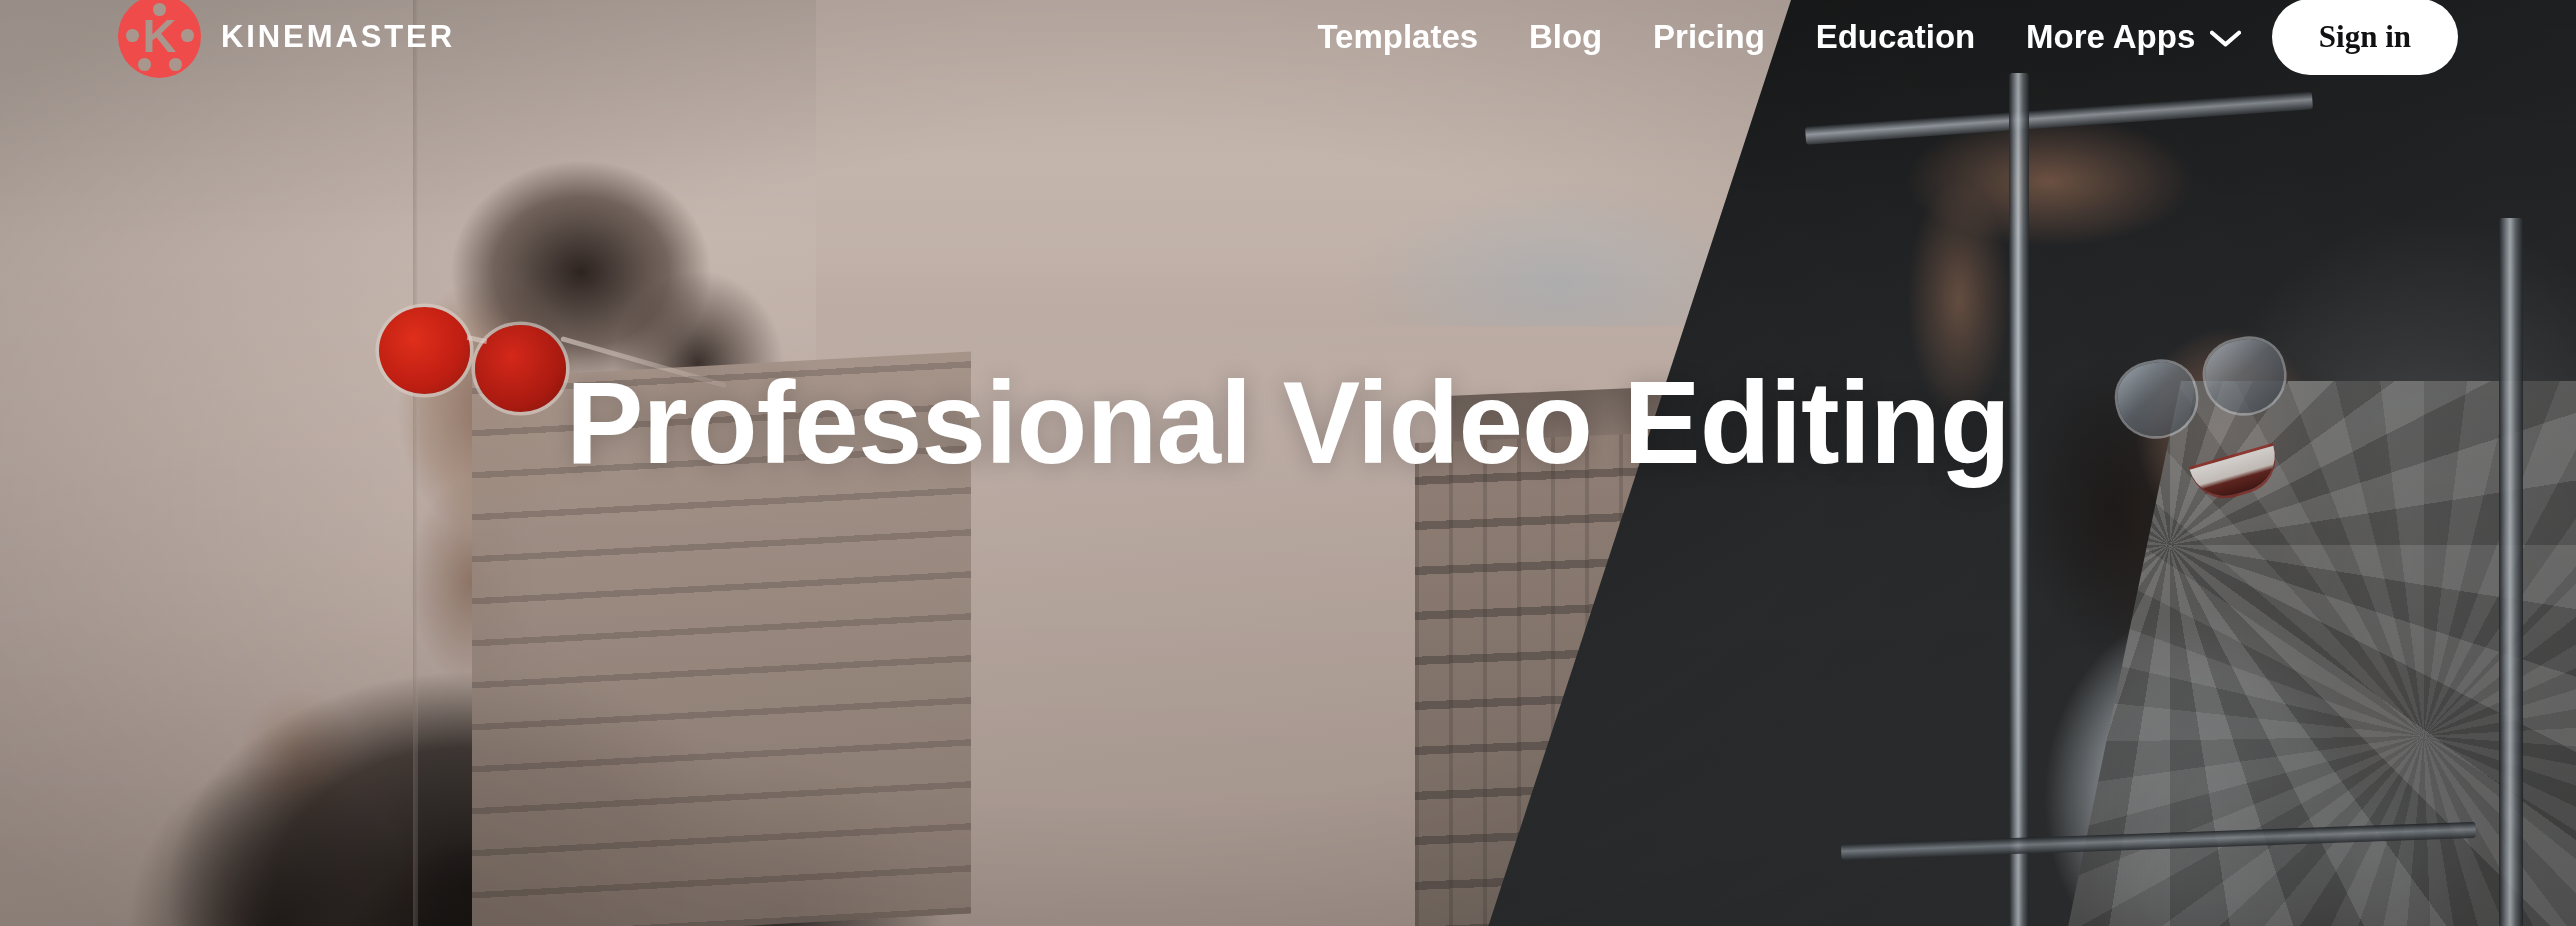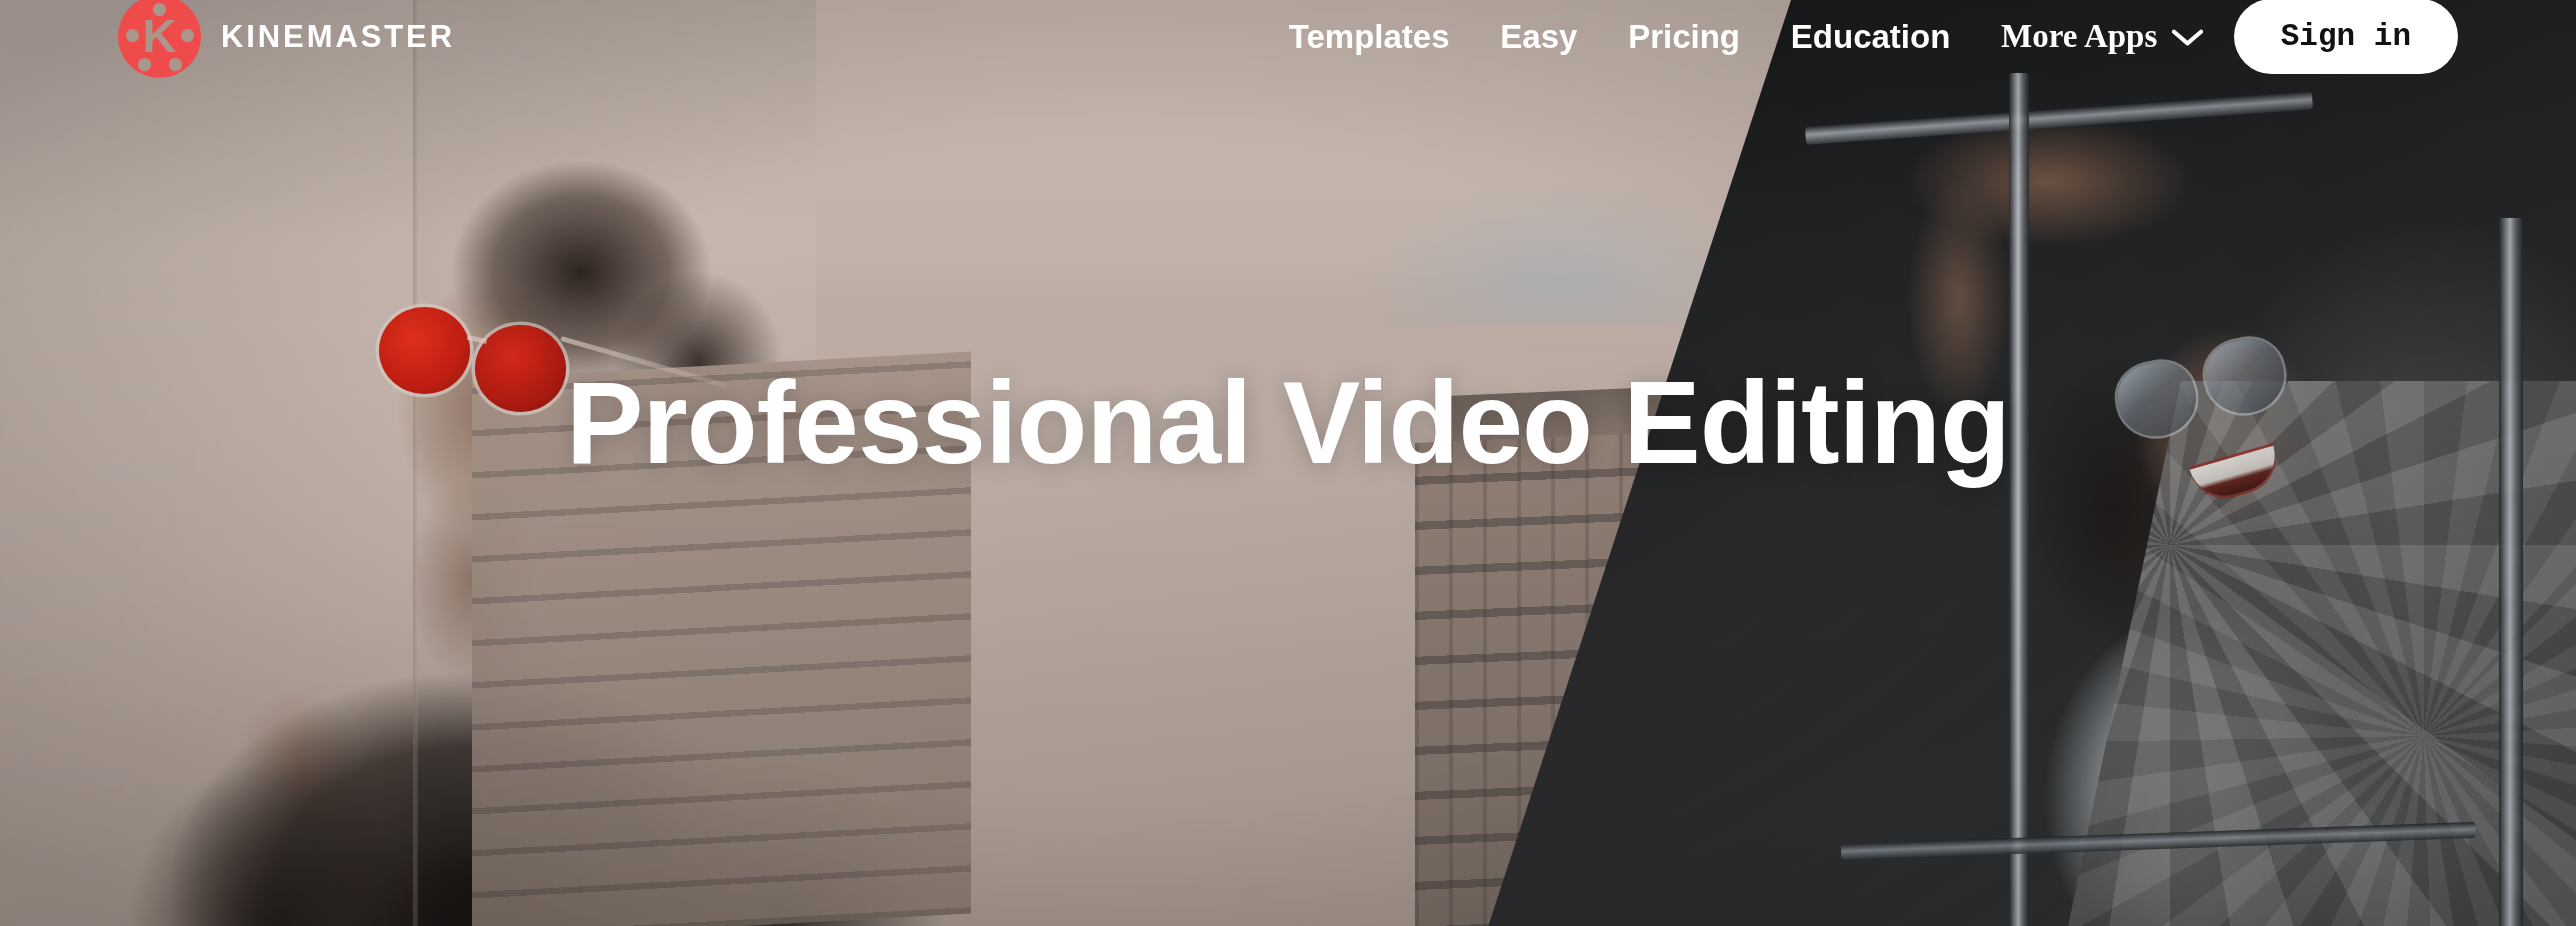--- a/index.html
+++ b/index.html
@@ -222,32 +222,31 @@
   }
   .nav-item {
     color:#ffffff; font-size:33px; font-weight:700;
     white-space:nowrap; cursor:pointer;
     padding:0 25.4px;
     font-family:"Liberation Sans", sans-serif;
   }
   .nav-more {
     display:flex; align-items:center; gap:14.5px;
     padding-right:31px;
-    font-family:Liberation Serif, serif;
   }
   .chev { display:block; }
 
   .signin {
     margin-right:118px;
     background:#ffffff; color:#111113;
     font-size:31px; font-weight:700;
     padding:20px 47px;
     border:none; border-radius:906px;
     cursor:pointer; white-space:nowrap;
-    font-family:Liberation Mono, monospace;
+    font-family:Liberation Serif, serif;
     text-align:center;
   }
 
   
   .headline {
     position:absolute; left:0; right:0; top:0; height:768px;
     display:flex; flex-direction:column;
     align-items:center; justify-content:center;
     z-index:15; pointer-events:none;
     padding-top:80px;
@@ -301,21 +300,21 @@
         <span class="logo-dot d3"></span>
         <span class="logo-dot d4"></span>
         <span class="logo-dot d5"></span>
         <span class="logo-k">K</span>
       </span>
       <span class="brand-word">KINEMASTER</span>
     </a>
 
     <nav class="nav">
       <span class="nav-item">Templates</span>
-      <span class="nav-item">Easy</span>
+      <span class="nav-item">Blog</span>
       <span class="nav-item">Pricing</span>
       <span class="nav-item">Education</span>
       <span class="nav-item nav-more">
         <span>More Apps</span>
         <span class="chev">
           <svg width="31" height="18" viewBox="0 0 34 20" fill="none" aria-hidden="true">
             <path d="M2 3 L17 16 L32 3" stroke="#ffffff" stroke-width="4.5" stroke-linecap="round" stroke-linejoin="round"></path>
           </svg>
         </span>
       </span>

